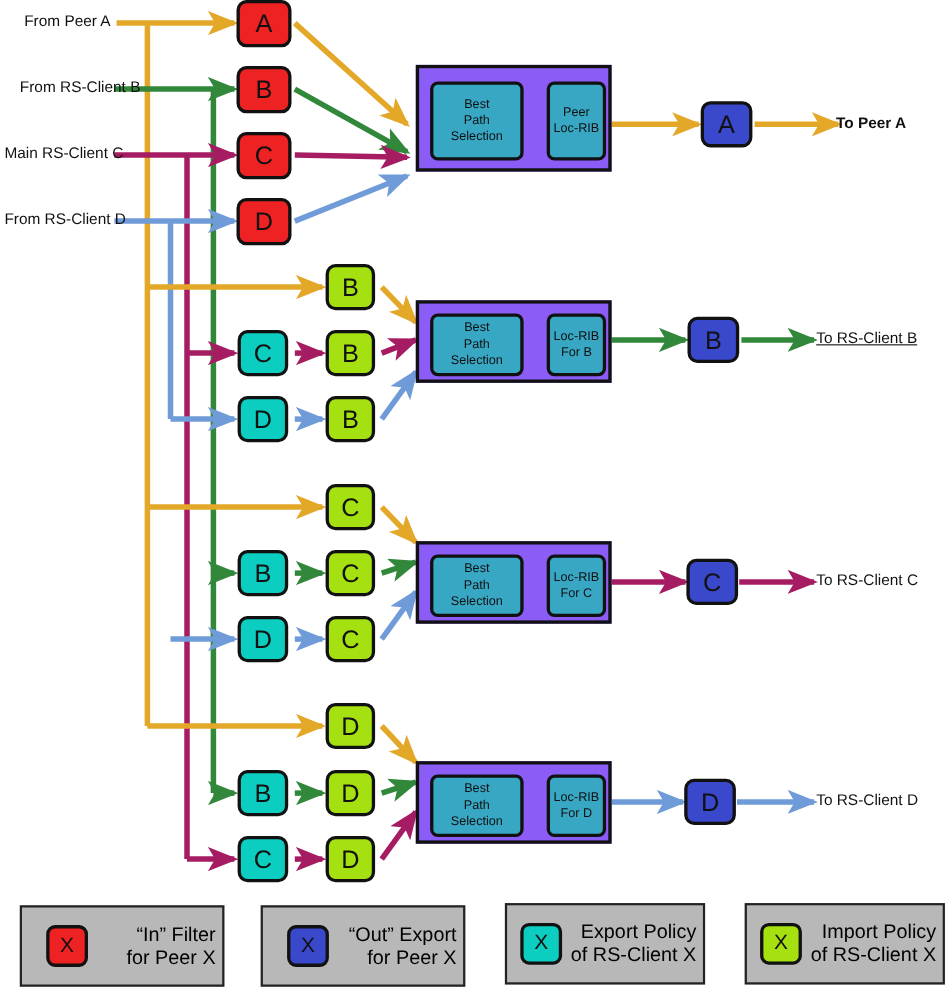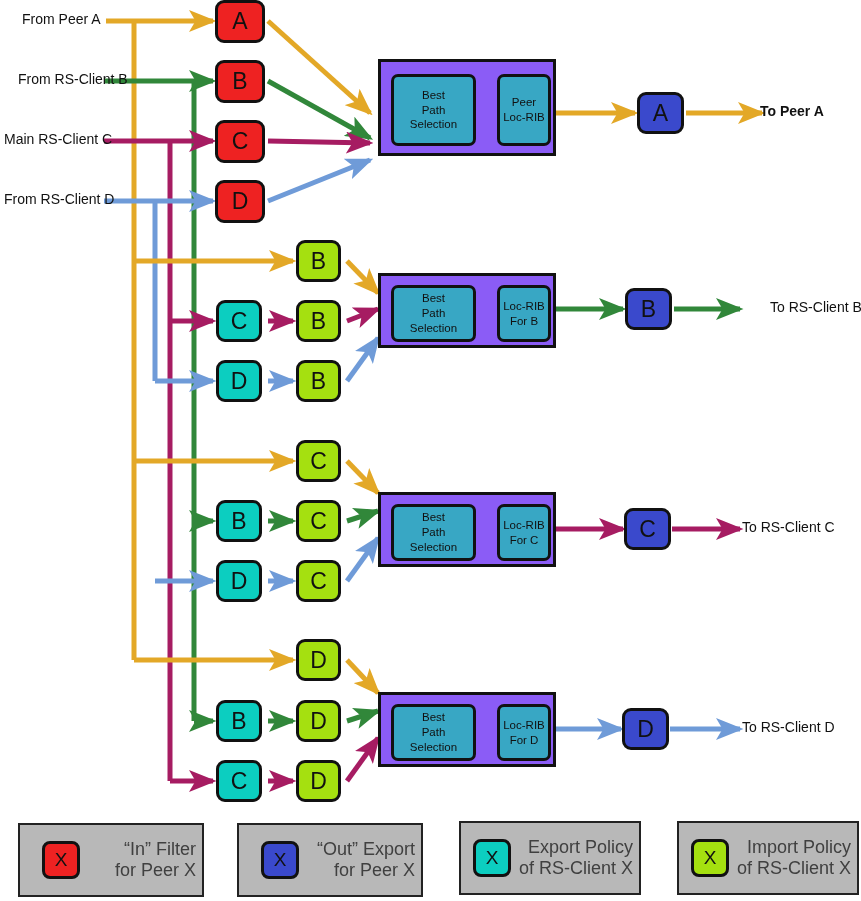--- a/index.html
+++ b/index.html
@@ -12,21 +12,21 @@
   .grayproc{position:absolute;background:#8b5cf6;border:3px solid #111111;box-sizing:border-box;}
   .innerbox{position:absolute;border:3px solid #111111;border-radius:7px;background:#38a7c4;
             display:flex;flex-direction:column;align-items:center;justify-content:center;
             font-size:11.5px;color:#111111;line-height:1.28;box-sizing:border-box;text-align:center;}
   .edgelabel{position:absolute;font-size:14px;color:#111111;white-space:nowrap;}
   .legendbox{position:absolute;background:#b8b8b8;border:2px solid #222222;box-sizing:border-box;
              display:flex;align-items:center;}
   .legendswatch{width:38px;height:38px;border:3px solid #111111;border-radius:8px;
                 display:flex;align-items:center;justify-content:center;font-size:19px;
                 color:#111111;box-sizing:border-box;flex:0 0 auto;}
-  .legendtext{font-size:18px;color:#404040;line-height:1.15;text-align:right;flex:1 1 auto;padding-right:6px;}
+  .legendtext{font-size:18px;color:#000000;line-height:1.15;text-align:right;flex:1 1 auto;padding-right:6px;}
   .legendtext span{display:block;}
 </style>
 </head>
 <body>
 
 <div id="stage">
 
   <svg id="canvas" viewBox="0 0 861 901">
     <defs>
       <marker id="ah-y" markerWidth="5.5" markerHeight="4.4" refX="4.8" refY="2.2" orient="auto" markerUnits="strokeWidth">
@@ -116,21 +116,21 @@
       <path d="M472,729 L489,729" stroke="#111111" stroke-width="9" marker-end="url(#ah-k)"></path>
     </g>
   </svg>
 
   <div class="edgelabel" style="left:22px;top:11px;">From Peer A</div>
   <div class="edgelabel" style="left:4px;top:71px;margin-left:14px;">From RS-Client B</div>
   <div class="edgelabel" style="left:4px;top:131px;">Main RS-Client C</div>
   <div class="edgelabel" style="left:4px;top:191px;">From RS-Client D</div>
 
   <div class="edgelabel" style="left:760px;top:103px;font-weight:bold;">To Peer A</div>
-  <div class="edgelabel" style="left:770px;top:299px;">To RS-Client B</div>
+  <div class="edgelabel" style="left:742px;top:299px;text-decoration:underline;">To RS-Client B</div>
   <div class="edgelabel" style="left:742px;top:519px;">To RS-Client C</div>
   <div class="edgelabel" style="left:742px;top:719px;">To RS-Client D</div>
 
   <div class="nodebox" style="left:215px;top:0px;width:50px;height:43px;background:#ee2222;">
     <span>A</span>
   </div>
   <div class="nodebox" style="left:215px;top:60px;width:50px;height:43px;background:#ee2222;">
     <span>B</span>
   </div>
   <div class="nodebox" style="left:215px;top:120px;width:50px;height:43px;background:#ee2222;">

